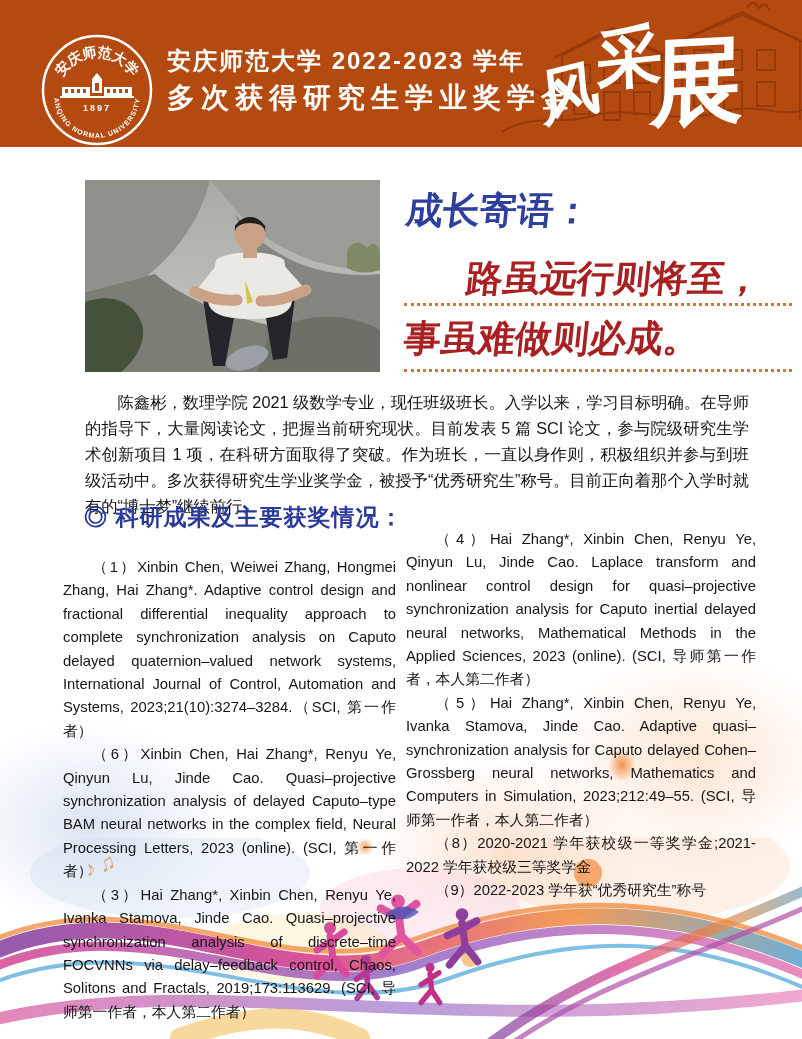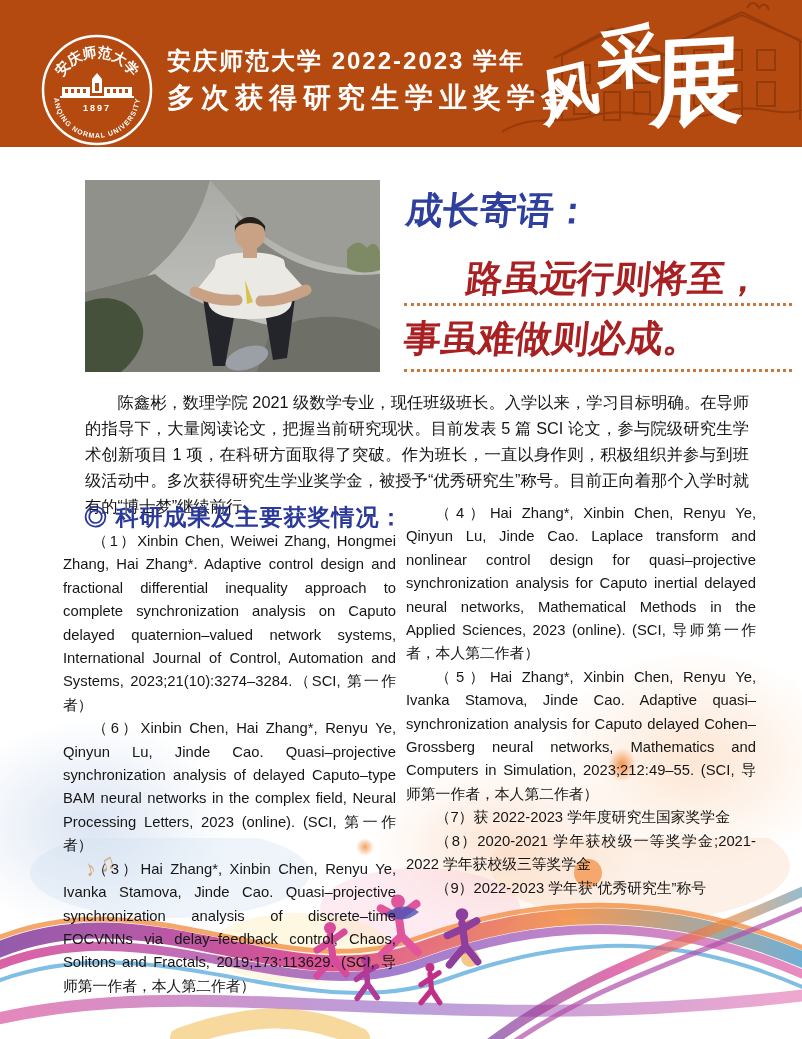--- a/index.html
+++ b/index.html
@@ -32,21 +32,21 @@
   .dotted-1{left:404px;top:303px;}
   .dotted-2{left:404px;top:369px;}
 
   
   .bio{position:absolute;left:85px;top:389px;width:664px;font-size:16.3px;line-height:26px;
        color:#141414;text-align:justify;text-indent:2em;z-index:1;}
 
   
   .ach-heading{position:absolute;left:84px;top:502px;font-size:23px;color:#2b3a9a;
                font-weight:bold;letter-spacing:1px;z-index:1;}
-  .col{position:absolute;z-index:1;}
+  .col{position:absolute;z-index:1;margin-top:26px;}
   .col-left{left:63px;top:530px;width:333px;}
   .col-right{left:406px;top:502px;width:350px;}
   .item{margin:0;font-size:14.8px;line-height:23.4px;color:#161616;text-align:justify;text-indent:2em;}
 
   
   .wash{position:absolute;z-index:0;pointer-events:none;}
   .wash-left{left:-50px;top:720px;width:280px;height:210px;
              background:radial-gradient(closest-side, rgba(178,198,228,.45), rgba(178,198,228,0));}
   .wash-right{left:545px;top:650px;width:300px;height:220px;
               background:radial-gradient(closest-side, rgba(250,205,168,.5), rgba(250,205,168,0));}
@@ -183,21 +183,20 @@
 
   <div class="col col-left">
     <p class="item">（1）Xinbin Chen, Weiwei Zhang, Hongmei Zhang, Hai Zhang*. Adaptive control design and fractional differential inequality approach to complete synchronization analysis on Caputo delayed quaternion–valued network systems, International Journal of Control, Automation and Systems, 2023;21(10):3274–3284.（SCI, 第一作者）</p>
     <p class="item">（6）Xinbin Chen, Hai Zhang*, Renyu Ye, Qinyun Lu, Jinde Cao. Quasi–projective synchronization analysis of delayed Caputo–type BAM neural networks in the complex field, Neural Processing Letters, 2023 (online). (SCI, 第一作者）</p>
     <p class="item">（3）Hai Zhang*, Xinbin Chen, Renyu Ye, Ivanka Stamova, Jinde Cao. Quasi–projective synchronization analysis of discrete–time FOCVNNs via delay–feedback control, Chaos, Solitons and Fractals, 2019;173:113629. (SCI, 导师第一作者，本人第二作者）</p>
   </div>
 
   <div class="col col-right">
     <p class="item">（4）Hai Zhang*, Xinbin Chen, Renyu Ye, Qinyun Lu, Jinde Cao. Laplace transform and nonlinear control design for quasi–projective synchronization analysis for Caputo inertial delayed neural networks, Mathematical Methods in the Applied Sciences, 2023 (online). (SCI, 导师第一作者，本人第二作者）</p>
     <p class="item">（5）Hai Zhang*, Xinbin Chen, Renyu Ye, Ivanka Stamova, Jinde Cao. Adaptive quasi–synchronization analysis for Caputo delayed Cohen–Grossberg neural networks, Mathematics and Computers in Simulation, 2023;212:49–55. (SCI, 导师第一作者，本人第二作者）</p>
-    <p class="item">（7）获 2022-2023 学年度研究生国家奖学金</p>
     <p class="item">（8）2020-2021 学年获校级一等奖学金;2021-2022 学年获校级三等奖学金</p>
     <p class="item">（9）2022-2023 学年获“优秀研究生”称号</p>
   </div>
 
   <div class="wash wash-left"></div>
   <div class="wash wash-right"></div>
   <div class="wash wash-mid"></div>
   <div class="wash dot-orange-1"></div>
   <div class="wash dot-orange-2"></div>
   <div class="music-notes">♪♫</div>

